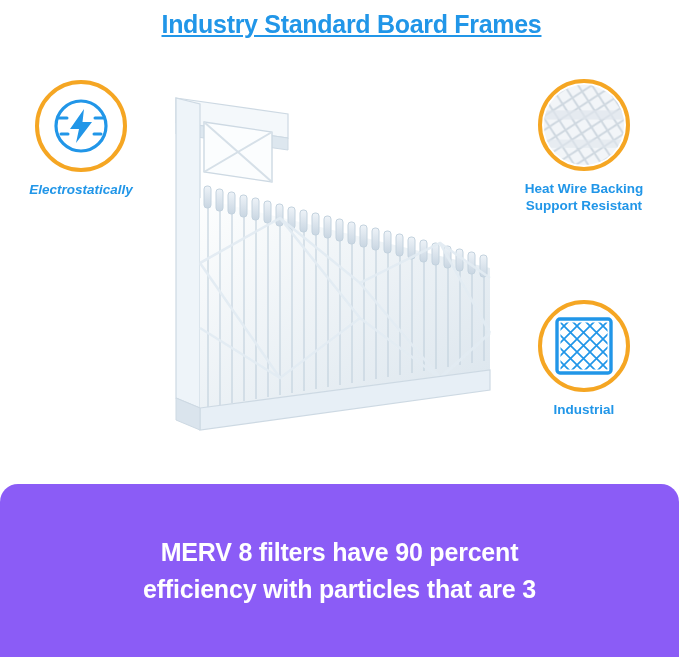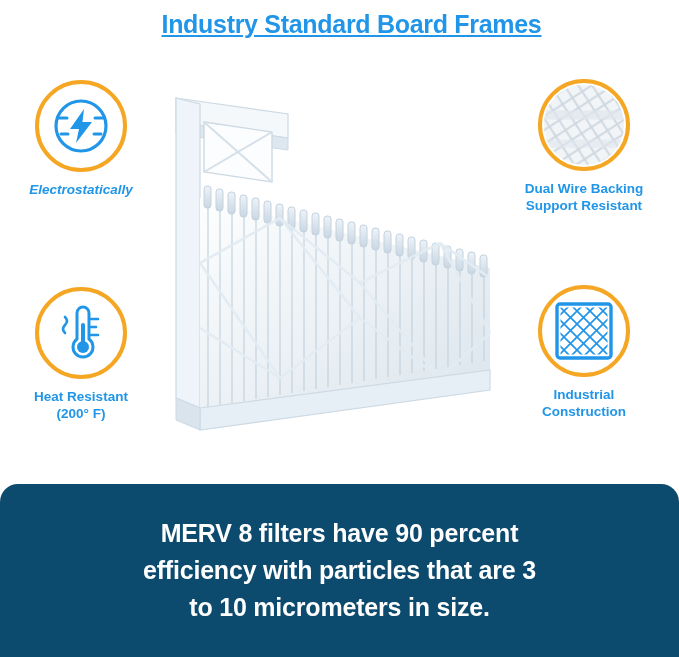--- a/index.html
+++ b/index.html
@@ -59,39 +59,39 @@
     margin-top: 9px;
     font-size: 13.5px;
     font-weight: bold;
     color: #2196e8;
     line-height: 17px;
   }
 
   .f-left-top  { left: 6px;  top: 80px; font-style: italic; }
   .f-left-bot  { left: 6px;  top: 287px; }
   .f-right-top { left: 509px; top: 79px; }
-  .f-right-bot { left: 509px; top: 285px; }
+  .f-right-bot { left: 509px; top: 300px; }
 
   
   .product {
     position: absolute;
     left: 160px;
     top: 78px;
     width: 350px;
     height: 392px;
   }
 
   
   .banner {
     position: absolute;
     left: 0;
     top: 484px;
     width: 679px;
     height: 173px;
-    background: #0c4a6e;
+    background: #8b5cf6;
     border-top-left-radius: 18px;
     border-top-right-radius: 18px;
     display: flex;
     align-items: center;
     justify-content: center;
   }
   .banner-text {
     color: #ffffff;
     font-size: 25px;
     font-weight: bold;
@@ -118,37 +118,20 @@
         <path d="M42 20 L50 20" stroke="#2196e8" stroke-width="3" stroke-linecap="round"></path>
         <path d="M8 36 L15 36" stroke="#2196e8" stroke-width="3" stroke-linecap="round"></path>
         <path d="M41 36 L48 36" stroke="#2196e8" stroke-width="3" stroke-linecap="round"></path>
       </svg>
     </div>
     <div class="feature-label">
       <div>Electrostatically</div>
     </div>
   </div>
 
-  <div class="feature f-left-bot">
-    <div class="badge">
-      <svg width="56" height="60" viewBox="0 0 56 60">
-        <path d="M24 10 a6 6 0 0 1 12 0 v26 a10 10 0 1 1 -12 0 Z" fill="none" stroke="#2196e8" stroke-width="3"></path>
-        <circle cx="30" cy="44" r="6" fill="#2196e8"></circle>
-        <rect x="28" y="20" width="4" height="22" rx="2" fill="#2196e8"></rect>
-        <path d="M38 16 L45 16" stroke="#2196e8" stroke-width="2.6" stroke-linecap="round"></path>
-        <path d="M38 24 L43 24" stroke="#2196e8" stroke-width="2.6" stroke-linecap="round"></path>
-        <path d="M38 32 L45 32" stroke="#2196e8" stroke-width="2.6" stroke-linecap="round"></path>
-        <path d="M12 14 q4 4 0 8 q-4 4 0 8" fill="none" stroke="#2196e8" stroke-width="2.6" stroke-linecap="round"></path>
-      </svg>
-    </div>
-    <div class="feature-label">
-      <div>Heat Resistant</div>
-      <div>(200° F)</div>
-    </div>
-  </div>
 
   <div class="feature f-right-top">
     <div class="badge">
       <svg width="92" height="92" viewBox="0 0 92 92">
         <defs>
           <clipPath id="clipA">
               <circle cx="46" cy="46" r="44"></circle>
             </clipPath>
           <pattern id="meshA" width="18" height="18" patternUnits="userSpaceOnUse" patternTransform="rotate(12)">
             <path d="M0 9 L9 0 L18 9 L9 18 Z" fill="none" stroke="#cfd8e0" stroke-width="2.2"></path>
@@ -156,40 +139,39 @@
         </defs>
         <g clip-path="url(#clipA)">
           <rect x="0" y="0" width="92" height="92" fill="#f2f5f8"></rect>
           <rect x="-10" y="-10" width="112" height="112" fill="url(#meshA)"></rect>
           <rect x="-10" y="30" width="112" height="10" fill="#dfe6ec" opacity="0.7"></rect>
           <rect x="-10" y="62" width="112" height="9" fill="#dfe6ec" opacity="0.6"></rect>
         </g>
       </svg>
     </div>
     <div class="feature-label">
-      <div>Dual Wire Backing</div>
+      <div>Heat Wire Backing</div>
       <div>Support Resistant</div>
     </div>
   </div>
 
   <div class="feature f-right-bot">
     <div class="badge">
       <svg width="66" height="66" viewBox="0 0 66 66">
         <defs>
           <pattern id="meshB" width="13" height="13" patternUnits="userSpaceOnUse">
             <path d="M0 0 L13 13 M13 0 L0 13" fill="none" stroke="#2196e8" stroke-width="1.7"></path>
           </pattern>
         </defs>
         <rect x="6" y="6" width="54" height="54" rx="3" fill="none" stroke="#2196e8" stroke-width="3.4"></rect>
         <rect x="9.5" y="9.5" width="47" height="47" fill="url(#meshB)"></rect>
       </svg>
     </div>
     <div class="feature-label">
       <div>Industrial</div>
-      <div>Construction</div>
     </div>
   </div>
 
   <div class="product">
     <svg width="350" height="392" viewBox="0 0 350 392">
       <defs>
         <linearGradient id="pleatG" x1="0" y1="0" x2="0" y2="1">
           <stop offset="0%" stop-color="#eef3f8"></stop>
           <stop offset="100%" stop-color="#c9d6e2"></stop>
         </linearGradient>
@@ -280,17 +262,16 @@
         <polygon points="40,330 330,292 330,312 40,352" fill="#e7eff6" stroke="#cdd9e3" stroke-width="1.2"></polygon>
         <polygon points="16,320 40,330 40,352 16,342" fill="#dae4ed" stroke="#cdd9e3" stroke-width="1"></polygon>
       </g>
     </svg>
   </div>
 
   <div class="banner">
     <div class="banner-text">
       <div>MERV 8 filters have 90 percent</div>
       <div>efficiency with particles that are 3</div>
-      <div>to 10 micrometers in size.</div>
     </div>
   </div>
 
 </div>
 
 </body></html>

